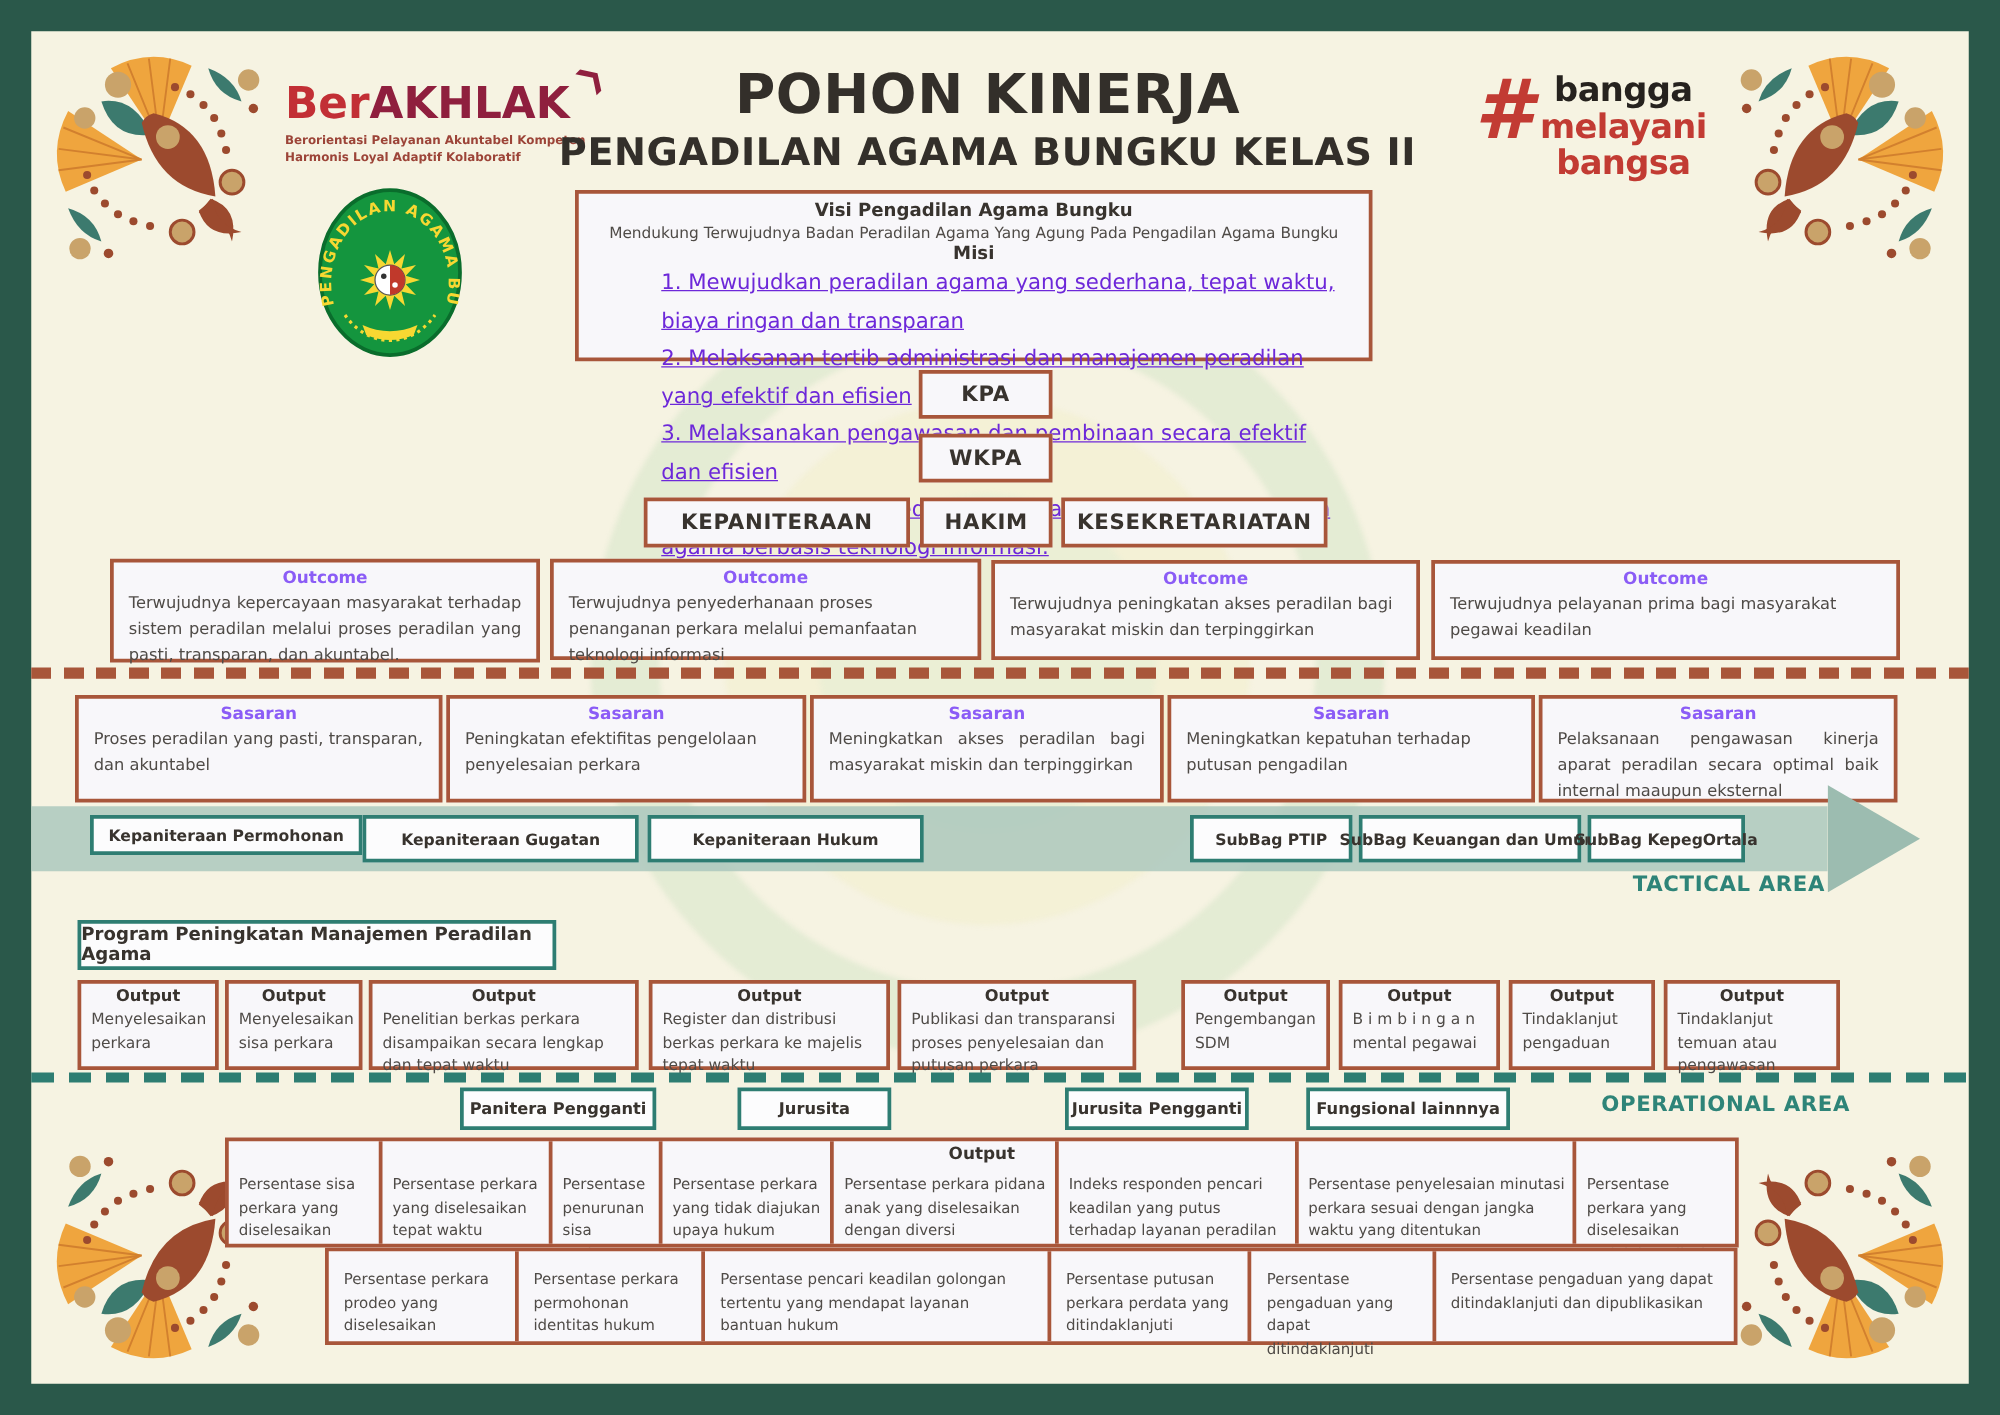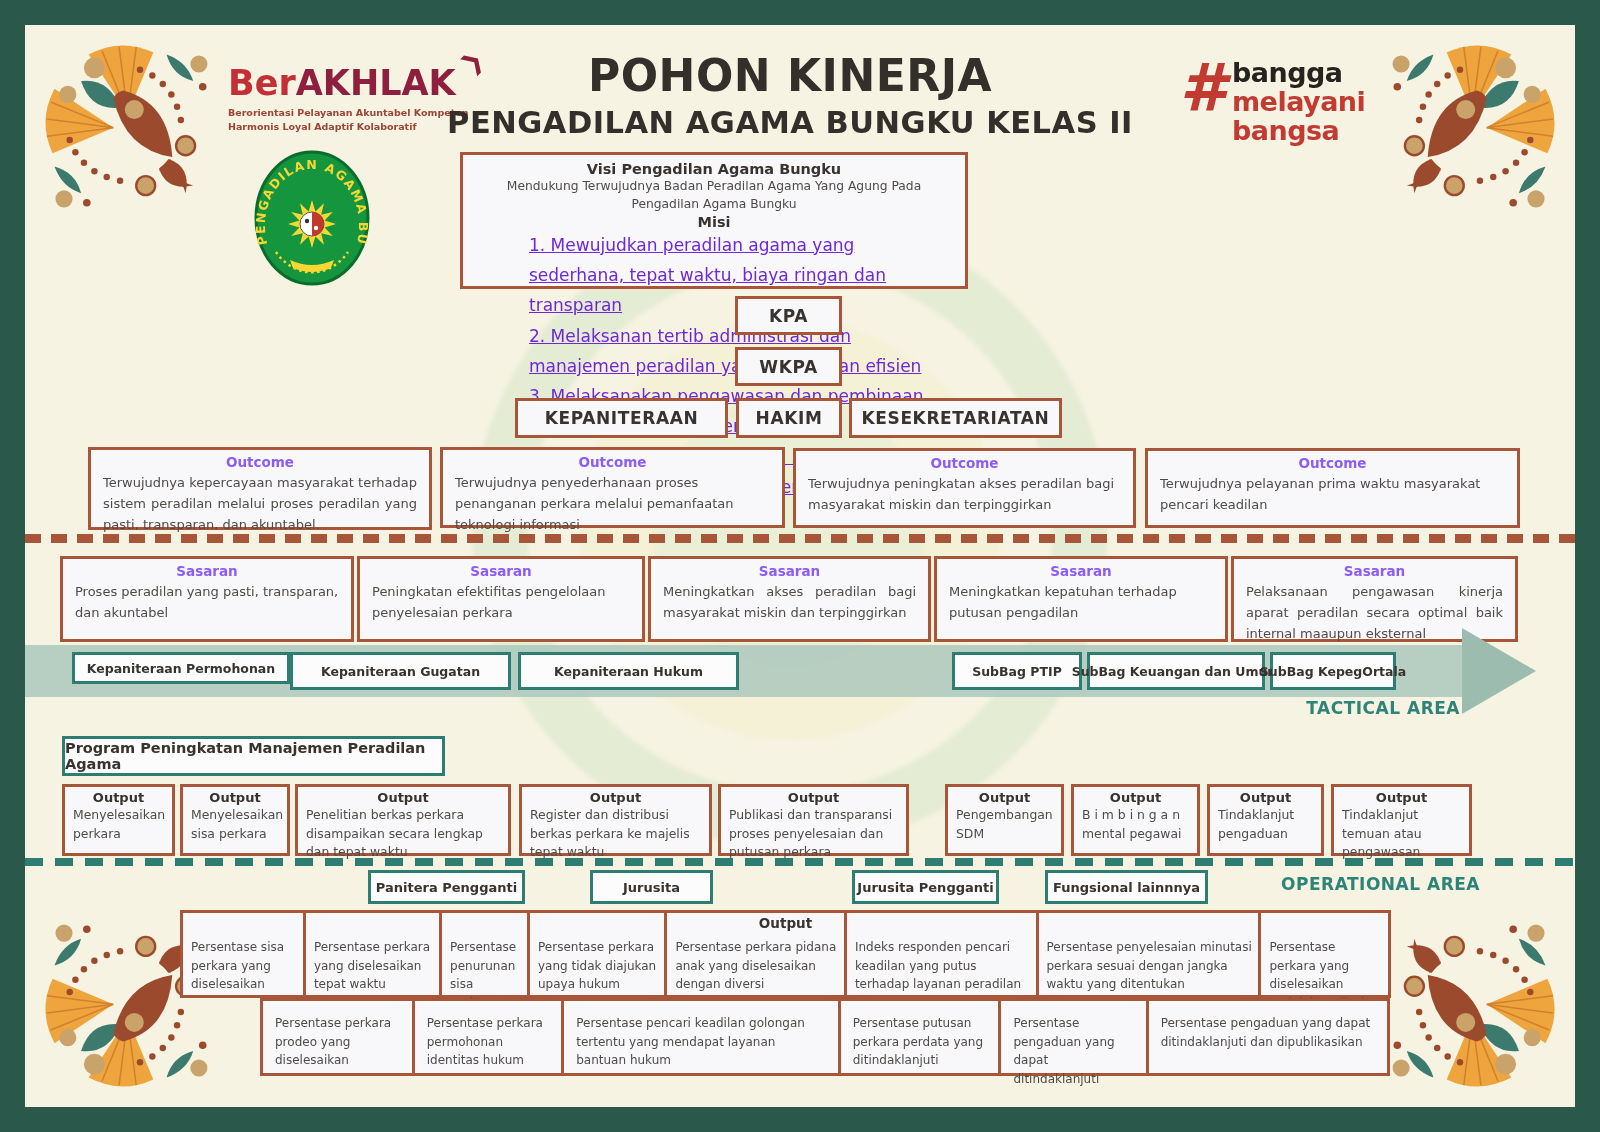--- a/index.html
+++ b/index.html
@@ -30,21 +30,21 @@
   .bandhead{position:absolute;background:#9cbcb0;clip-path:polygon(0 0,100% 50%,0 100%);}
   .arealabel{position:absolute;font-weight:800;font-size:17px;color:#2e8478;letter-spacing:.5px;text-align:right;}
   .title1{font-weight:800;font-size:44px;color:#332f2a;letter-spacing:.5px;text-align:center;line-height:1.2;}
   .title2{font-weight:800;font-size:30.5px;color:#332f2a;letter-spacing:.5px;text-align:center;line-height:1.3;}
   .bak-title{font-weight:800;font-size:35px;color:#c22f35;position:relative;line-height:1;}
   .bak-title .ak{color:#8f1f3e;}
   .bak-arrow{position:absolute;right:-4px;top:-16px;font-size:24px;font-weight:800;color:#8f1f3e;transform:rotate(-45deg);}
   .bak-tag{font-size:9.5px;line-height:1.5;font-weight:bold;color:#9c4438;}
   .bangga{display:flex;align-items:flex-start;}
   .hash{font-size:66px;font-weight:800;font-style:italic;color:#c23b33;line-height:.9;margin-right:6px;}
-  .blines{display:flex;flex-direction:column;font-weight:800;font-size:27px;line-height:1.08;letter-spacing:-.5px;}
+  .blines{display:flex;flex-direction:column;font-weight:800;font-size:27px;line-height:1.08;letter-spacing:-.5px;text-align:center;}
   .blines .l0{color:#26221e;}
   .blines .l1,.blines .l2{color:#c23b33;}
   .visi-title{font-weight:bold;font-size:14.5px;text-align:center;color:#38332e;}
   .visi-text{font-size:12.3px;text-align:center;color:#4f4b47;line-height:1.5;}
   .misi-item{font-size:17px;color:#6d28d9;line-height:1.78;padding-left:48px;text-decoration:underline;}
   .cellrow{position:absolute;background:#f8f7fa;border:3px solid #a8563a;box-sizing:border-box;display:flex;}
   .cell{border-right:3px solid #a8563a;box-sizing:border-box;font-size:12px;line-height:1.56;color:#4f4b47;}
   .cell:last-child{border-right:none;}
   .r1cell{padding:25px 6px 4px 8px;}
   .r2cell{padding:13px 10px 4px 12px;}
@@ -141,21 +141,21 @@
 
   <div class="abs bangga" style="left:1180px;top:58px;">
     <div class="hash">#</div>
     <div class="blines">
       <span class="l0">bangga</span>
       <span class="l1">melayani</span>
       <span class="l2">bangsa</span>
     </div>
   </div>
 
-  <div class="obox" style="left:460px;top:152px;width:508px;height:137px;padding:6px 18px;">
+  <div class="obox" style="left:460px;top:152px;width:638px;height:137px;padding:6px 18px;">
     <div class="visi-title">Visi Pengadilan Agama Bungku</div>
     <div class="visi-text">Mendukung Terwujudnya Badan Peradilan Agama Yang Agung Pada Pengadilan Agama Bungku</div>
     <div class="visi-title">Misi</div>
     <div class="misi-item">1. Mewujudkan peradilan agama yang sederhana, tepat waktu, biaya ringan dan transparan</div>
     <div class="misi-item">2. Melaksanan tertib administrasi dan manajemen peradilan yang efektif dan efisien</div>
     <div class="misi-item">3. Melaksanakan pengawasan dan pembinaan secara efektif dan efisien</div>
     <div class="misi-item">4. Mengupayakan tersedianya sarana dan prasarana peradilan agama berbasis teknologi informasi.</div>
   </div>
 
   <div class="hbox" style="left:735px;top:296px;width:107px;height:39px;">
@@ -181,21 +181,21 @@
   <div class="obox" style="left:440px;top:447px;width:345px;height:81px;">
     <div class="bt">Outcome</div>
     <div class="bb">Terwujudnya penyederhanaan proses penanganan perkara melalui pemanfaatan teknologi informasi</div>
   </div>
   <div class="obox" style="left:793px;top:448px;width:343px;height:80px;">
     <div class="bt">Outcome</div>
     <div class="bb">Terwujudnya peningkatan akses peradilan bagi masyarakat miskin dan terpinggirkan</div>
   </div>
   <div class="obox" style="left:1145px;top:448px;width:375px;height:80px;">
     <div class="bt">Outcome</div>
-    <div class="bb">Terwujudnya pelayanan prima waktu masyarakat pencari keadilan</div>
+    <div class="bb">Terwujudnya pelayanan prima bagi masyarakat pegawai keadilan</div>
   </div>
 
   <div class="dash-red" style="left:25px;top:534px;width:1550px;"></div>
 
   <div class="obox" style="left:60px;top:556px;width:294px;height:86px;">
     <div class="bt">Sasaran</div>
     <div class="bb">Proses peradilan yang pasti, transparan, dan akuntabel</div>
   </div>
   <div class="obox" style="left:357px;top:556px;width:288px;height:86px;">
     <div class="bt">Sasaran</div>

